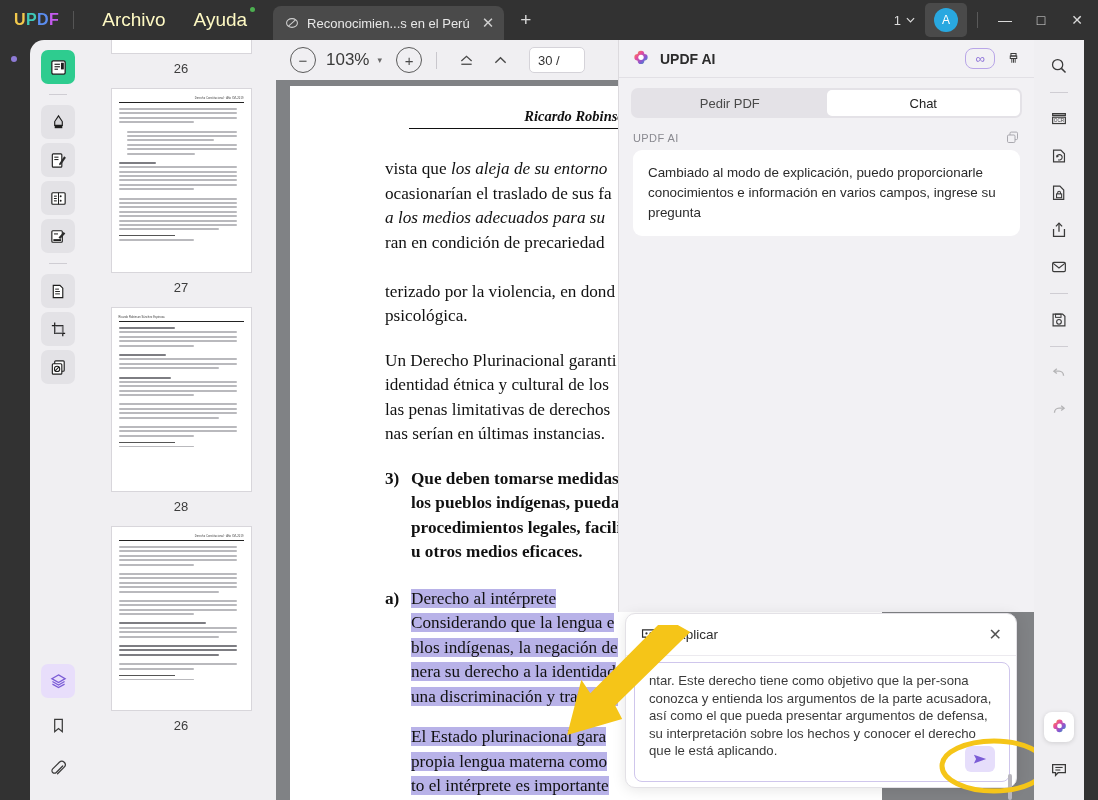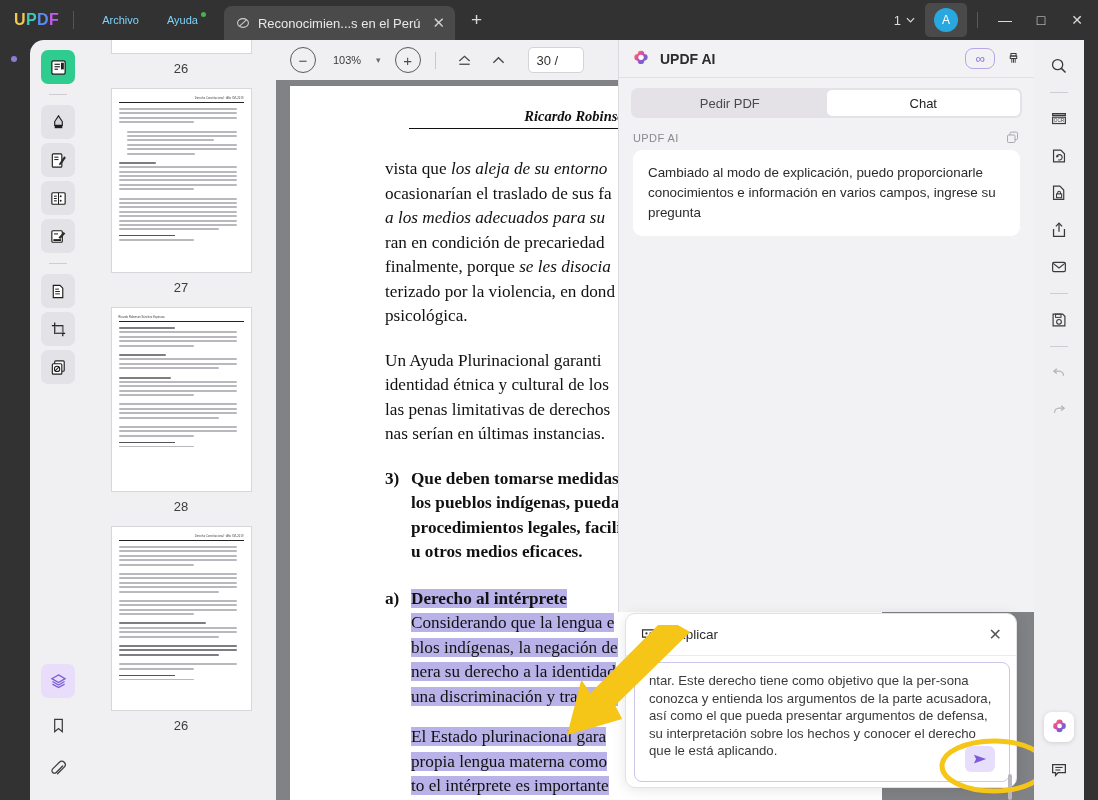--- a/index.html
+++ b/index.html
@@ -19,21 +19,21 @@
   .logo {
     margin-left: 14px; font-size: 16px; font-weight: bold; letter-spacing: .4px;
     display: flex;
   }
   .logo span:nth-child(1){ color:#f2c94c; }
   .logo span:nth-child(2){ color:#3ec9b8; }
   .logo span:nth-child(3){ color:#5b8def; }
   .logo span:nth-child(4){ color:#c45bef; }
   .tb-sep { width:1px; height:18px; background:#555; margin:0 14px; }
   .menu-item {
-    color:#7dd3fc; font-size:11px; padding:4px 14px; position:relative; cursor:default;text-align:center;
+    color:#fef9c3; font-size:19px; padding:4px 14px; position:relative; cursor:default;text-align:center;
   }
   .menu-dot {
     position:absolute; top:2px; right:6px; width:5px; height:5px;
     border-radius:50%; background:#4caf50;
   }
   .tab {
     margin-left: 12px; height: 34px; min-width: 200px;
     background: #4a4a4a; border-radius: 8px 8px 0 0;
     display:flex; align-items:center; gap:8px; padding:0 10px 0 12px;
     align-self: flex-end; color:#e8e8e8; font-size:13px;
@@ -105,21 +105,21 @@
   
   .doctoolbar {
     position:absolute; top:40px; left:276px; width:822px; height:40px;
     background:#f0eff2; display:flex; align-items:center; padding-left:14px; gap:4px;
   }
   .circ-btn {
     width:26px; height:26px; border-radius:50%; border:1.4px solid #5a5a5a;
     display:flex; align-items:center; justify-content:center; cursor:pointer;
     color:#4a4a4a; font-size:15px; line-height:1;
   }
-  .zoomval { font-size:11px; color:#3a3a3a; min-width:42px; text-align:center; margin-left:6px;}
+  .zoomval { font-size:17px; color:#3a3a3a; min-width:42px; text-align:center; margin-left:6px;}
   .caret { color:#6a6a6a; font-size:9px; margin:0 10px 0 4px; cursor:pointer; }
   .tsep { width:1px; height:17px; background:#c9c7cd; margin:0 10px; }
   .ic-btn { width:30px; height:26px; display:flex; align-items:center;
     justify-content:center; color:#4a4a4a; cursor:pointer; }
   .pagebox {
     margin-left:10px; height:26px; min-width:56px; background:#fff;
     border:1px solid #d5d3d9; border-radius:5px; display:flex; align-items:center;
     padding:0 8px; font-size:13px; color:#333;
   }
 
@@ -138,21 +138,21 @@
     border-bottom:1.6px solid #111; padding-bottom:3px; margin-bottom:28px;
     margin-left:24px; margin-right:-8px;
   }
   .p { font-size:17.2px; line-height:24.5px; text-align:justify; margin-bottom:20px; }
   .p i { font-style:italic; }
   .numhead { font-size:17.2px; line-height:24.5px; font-weight:bold; margin-bottom:22px; }
   .numhead .marker { display:inline-block; width:26px; }
   .sub { font-size:17.2px; line-height:24.5px; display:flex; margin-bottom:4px; }
   .sub .marker { width:26px; flex:0 0 26px; font-weight:bold; }
   .sel { background:#b8b2e8;margin-top:34px; }
-  .selbold { background:#b8b2e8; font-weight:bold; }
+  .selbold { background:#b8b2e8; font-weight:normal; }
   .body-ind { margin-left:26px; font-size:17.2px; line-height:24.5px; }
 
   
   .aipanel {
     position:absolute; top:40px; left:618px; width:416px; height:572px;
     background:#f2f1f4; border-left:1px solid #dcdade;
   }
   .ai-head { height:38px; display:flex; align-items:center; padding:0 12px; gap:9px;
     border-bottom:1px solid #e2e0e5; }
   .ai-logo { width:20px; height:20px; }
@@ -513,27 +513,27 @@
 
   <div class="docarea">
     <div class="page">
       <div class="run-head">Ricardo Robinson Sánchez Espinoza</div>
 
       <div class="p">
         <span>vista que </span><i>los aleja de su entorno</i><br>
         <span>ocasionarían el traslado de sus fa</span><br>
         <i>a los medios adecuados para su</i><br>
         <span>ran en condición de precariedad</span><br>
-        <span>finalmente, porque <i>se les disocia</i></span><br>
+        <br>
         <span>terizado por la violencia, en dond</span><br>
         <span>psicológica.</span>
       </div>
 
       <div class="p">
-        <span>Un Ayuda Plurinacional garanti</span><br>
+        <span>Un Derecho Plurinacional garanti</span><br>
         <span>identidad étnica y cultural de los</span><br>
         <span>las penas limitativas de derechos</span><br>
         <span>nas serían en últimas instancias.</span>
       </div>
 
       <div class="numhead">
         <span class="marker">3)</span><span>Que deben tomarse medidas p</span><br>
         <span style="margin-left:26px;display:inline-block;">los pueblos indígenas, puedan</span><br>
         <span style="margin-left:26px;display:inline-block;">procedimientos legales, facilitá</span><br>
         <span style="margin-left:26px;display:inline-block;">u otros medios eficaces.</span>

